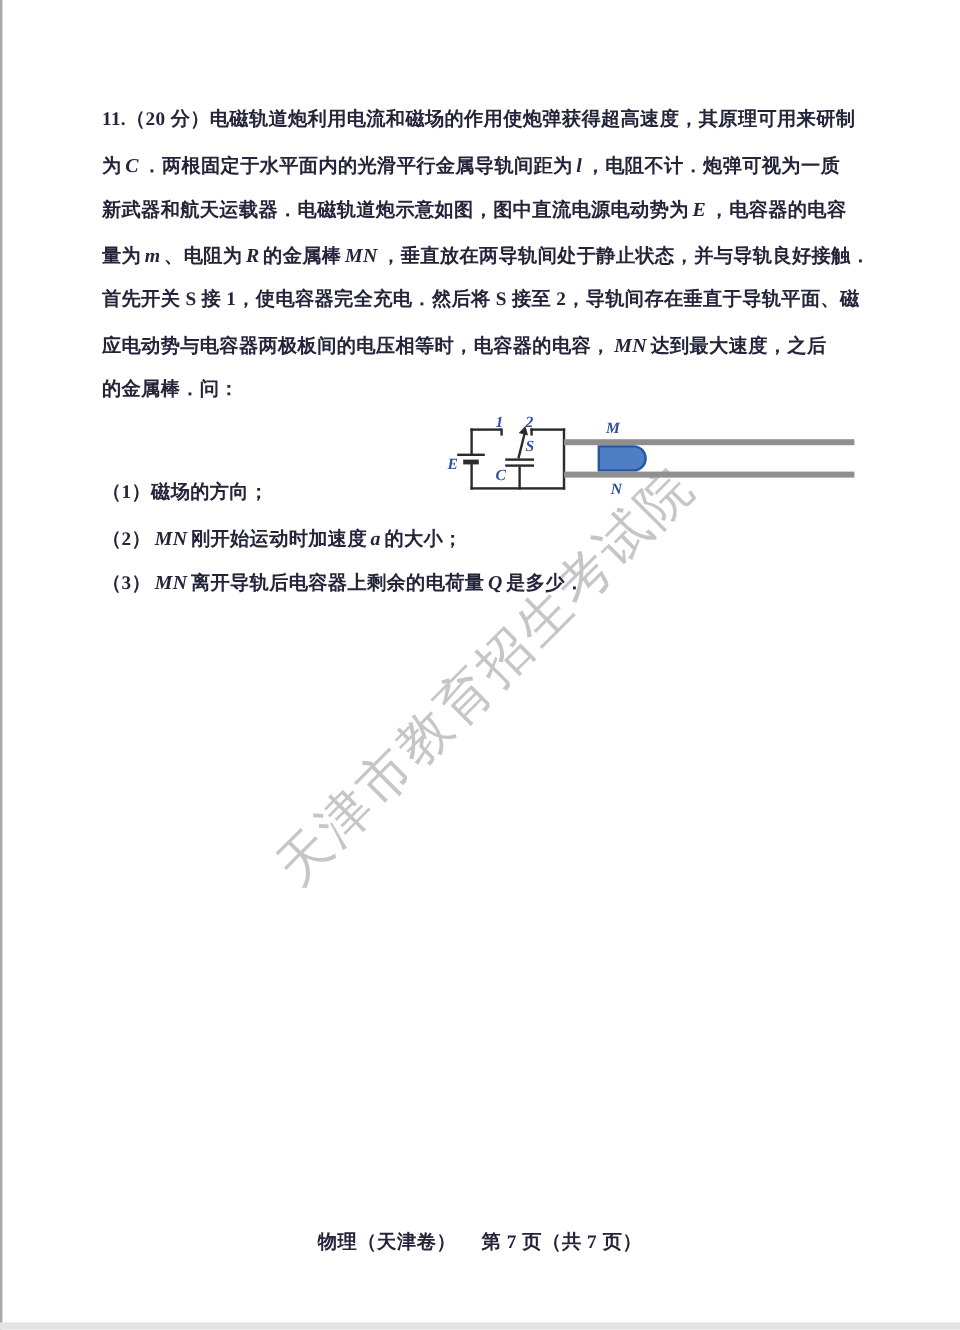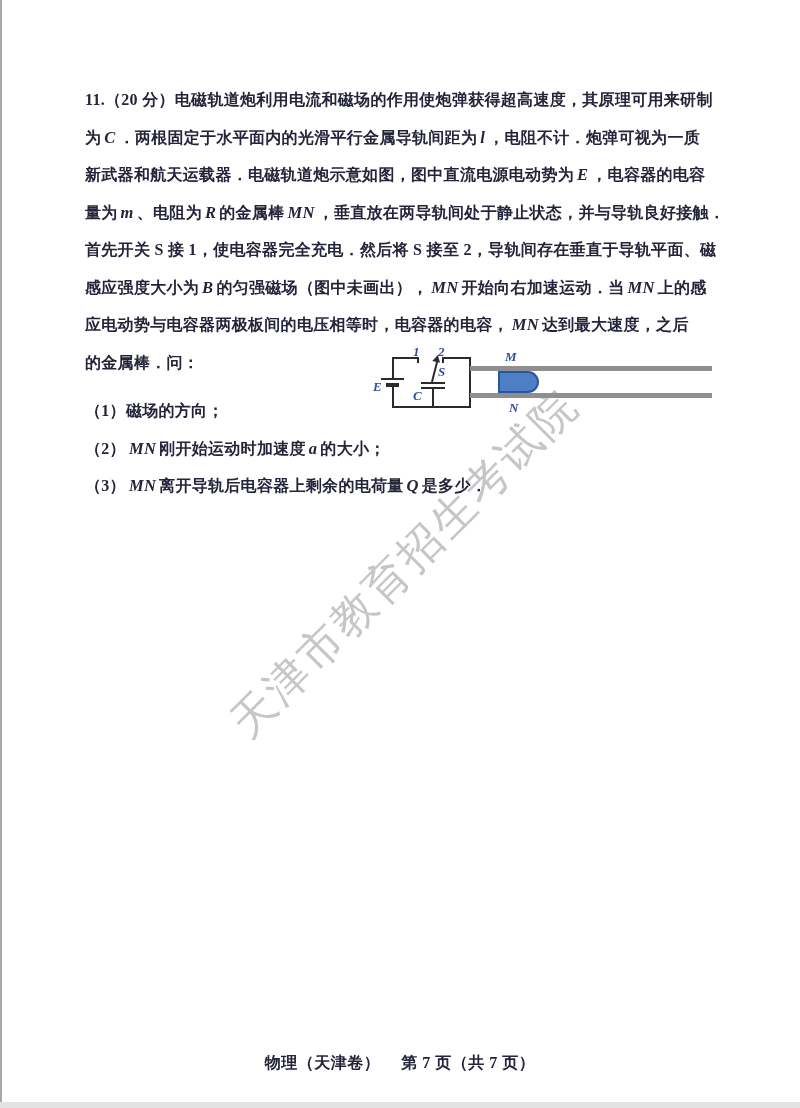--- a/index.html
+++ b/index.html
@@ -56,38 +56,37 @@
   .blade-arrow {
     position:absolute; left:61px; top:11px; width:0; height:0;
     border-left:4px solid transparent; border-right:4px solid transparent;
     border-bottom:7px solid var(--wire,#2b2b2b);
     transform:rotate(14deg);
   }
 
   .footer {
     position:absolute; left:0; top:1025px; width:800px; text-align:center;
     font-size:16px; font-weight:600; color:var(--text,#24243a);
-    letter-spacing:0.5px; z-index:2;margin-top:28px;
+    letter-spacing:0.5px; z-index:2;
   }
 </style>
 </head>
 <body>
 
 <div class="edge-left"></div>
 <div class="edge-bottom"></div>
 
 <div class="watermark">天津市教育招生考试院</div>
 
 <div class="qtext">
   <div class="line"><span>11.（20 分）电磁轨道炮利用电流和磁场的作用使炮弹获得超高速度，其原理可用来研制</span></div>
   <div class="line"><span>为</span><span class="v">C</span><span>．两根固定于水平面内的光滑平行金属导轨间距为</span><span class="v">l</span><span>，电阻不计．炮弹可视为一质</span></div>
   <div class="line"><span>新武器和航天运载器．电磁轨道炮示意如图，图中直流电源电动势为</span><span class="v">E</span><span>，电容器的电容</span></div>
   <div class="line"><span>量为</span><span class="v">m</span><span>、电阻为</span><span class="v">R</span><span>的金属棒</span><span class="v">MN</span><span>，垂直放在两导轨间处于静止状态，并与导轨良好接触．</span></div>
   <div class="line"><span>首先开关 S 接 1，使电容器完全充电．然后将 S 接至 2，导轨间存在垂直于导轨平面、磁</span></div>
-  <div class="line"><span>感应强度大小为</span><span class="v">B</span><span>的匀强磁场（图中未画出），</span><span class="v">MN</span><span>开始向右加速运动．当</span><span class="v">MN</span><span>上的感</span></div>
   <div class="line"><span>应电动势与电容器两极板间的电压相等时，电容器的电容，</span><span class="v">MN</span><span>达到最大速度，之后</span></div>
   <div class="line"><span>的金属棒．问：</span></div>
 </div>
 
 <div class="subqs">
   <div class="line"><span>（1）磁场的方向；</span></div>
   <div class="line"><span>（2）</span><span class="v">MN</span><span>刚开始运动时加速度</span><span class="v">a</span><span>的大小；</span></div>
   <div class="line"><span>（3）</span><span class="v">MN</span><span>离开导轨后电容器上剩余的电荷量</span><span class="v">Q</span><span>是多少．</span></div>
 </div>
 

